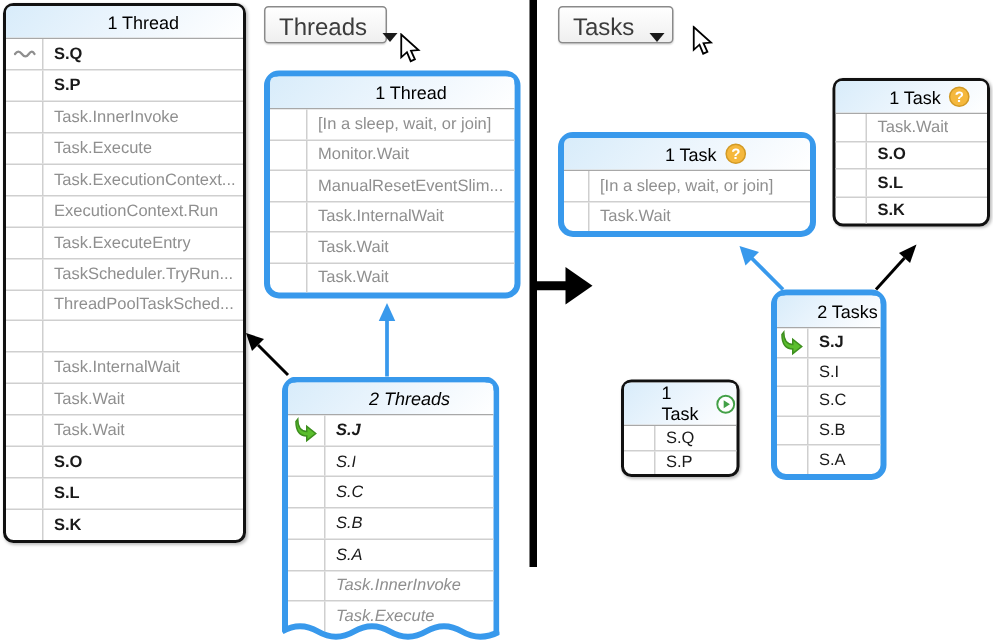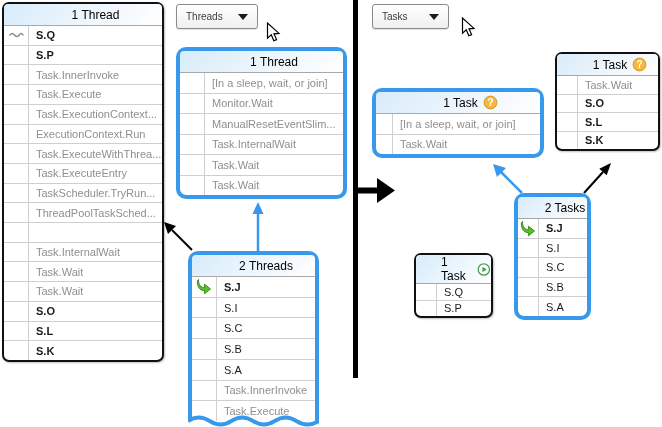--- a/index.html
+++ b/index.html
@@ -23,24 +23,24 @@
   .g20 .gutter{flex-basis:20px;}
   .g16 .gutter{flex-basis:16px;}
   .frame-label{padding-left:7px;color:#1a1a1a;white-space:nowrap;overflow:hidden;}
   .frame-row.ext .frame-label{color:#8f8f8f;}
   .frame-row.bold .frame-label{font-weight:bold;}
 
   
   .wave-edge{position:absolute;left:-4px;bottom:-9px;width:calc(100% + 8px);height:18px;pointer-events:none;}
 
   
-  .dropdown{position:absolute;box-sizing:border-box;display:flex;align-items:center;
+  .dropdown{position:absolute;box-sizing:border-box;display:flex;align-items:flex-end;
             justify-content:space-between;padding:0 9px;height:25px;
             background:linear-gradient(#ffffff,#efefef);border:1px solid #8a8a8a;border-radius:3px;
-            font-size:10px;color:#3c3c3c;box-shadow:0 1px 1px rgba(0,0,0,.12);cursor:default;}
+            font-size:16px;color:#3c3c3c;box-shadow:0 1px 1px rgba(0,0,0,.12);cursor:default;}
   .caret{width:0;height:0;border-left:5px solid transparent;border-right:5px solid transparent;
          border-top:6px solid #1a1a1a;margin-left:10px;}
 
   
   .abs{position:absolute;}
   #divider{position:absolute;left:353px;top:0;width:5px;height:378px;background:#000;}
 </style>
 </head>
 <body>
 
@@ -76,24 +76,20 @@
           <div class="frame-row ext">
             <span class="gutter"></span>
             <span class="frame-label">Task.ExecutionContext...</span>
           </div>
           <div class="frame-row ext">
             <span class="gutter"></span>
             <span class="frame-label">ExecutionContext.Run</span>
           </div>
           <div class="frame-row ext">
             <span class="gutter"></span>
-            <span class="frame-label">Task.ExecuteWithThrea...</span>
-          </div>
-          <div class="frame-row ext">
-            <span class="gutter"></span>
             <span class="frame-label">Task.ExecuteEntry</span>
           </div>
           <div class="frame-row ext">
             <span class="gutter"></span>
             <span class="frame-label">TaskScheduler.TryRun...</span>
           </div>
           <div class="frame-row ext">
             <span class="gutter"></span>
             <span class="frame-label">ThreadPoolTaskSched...</span>
           </div>
@@ -171,21 +167,21 @@
     <svg class="abs" style="left:250px;top:201px;" width="16" height="52" viewBox="0 0 16 52">
       <line x1="8" y1="50" x2="8" y2="12" stroke="#3899EC" stroke-width="2.5"></line>
       <polygon points="8,1 2.5,13 13.5,13" fill="#3899EC"></polygon>
     </svg>
 
     <svg class="abs" style="left:160px;top:218px;" width="36" height="36" viewBox="0 0 36 36">
       <line x1="32" y1="32" x2="12" y2="12" stroke="#000" stroke-width="2"></line>
       <polygon points="4,4 16,8 8,16" fill="#000"></polygon>
     </svg>
 
-    <div class="stack-box blue-box wavy" style="left:188px;top:251px;width:131px;height:170px;">
+    <div class="stack-box blue-box wavy" style="left:188px;top:251px;width:145px;height:170px;font-style:italic;">
       <div class="box-header">
         <span>2 Threads</span>
       </div>
       <div class="rows">
           <div class="frame-row bold">
             <span class="gutter">
               <svg width="16" height="17" viewBox="0 0 16 17">
                 <path d="M2.5 1.5 C2.5 7.5 5 9.5 8.5 9.7 L8.5 6.2 L14.5 11 L8.5 15.8 L8.5 12.7 C4 12.5 1.3 9.5 1.3 3 Z" fill="#5BBE2D" stroke="#3E8F1F" stroke-width="1"></path>
               </svg>
             </span>

